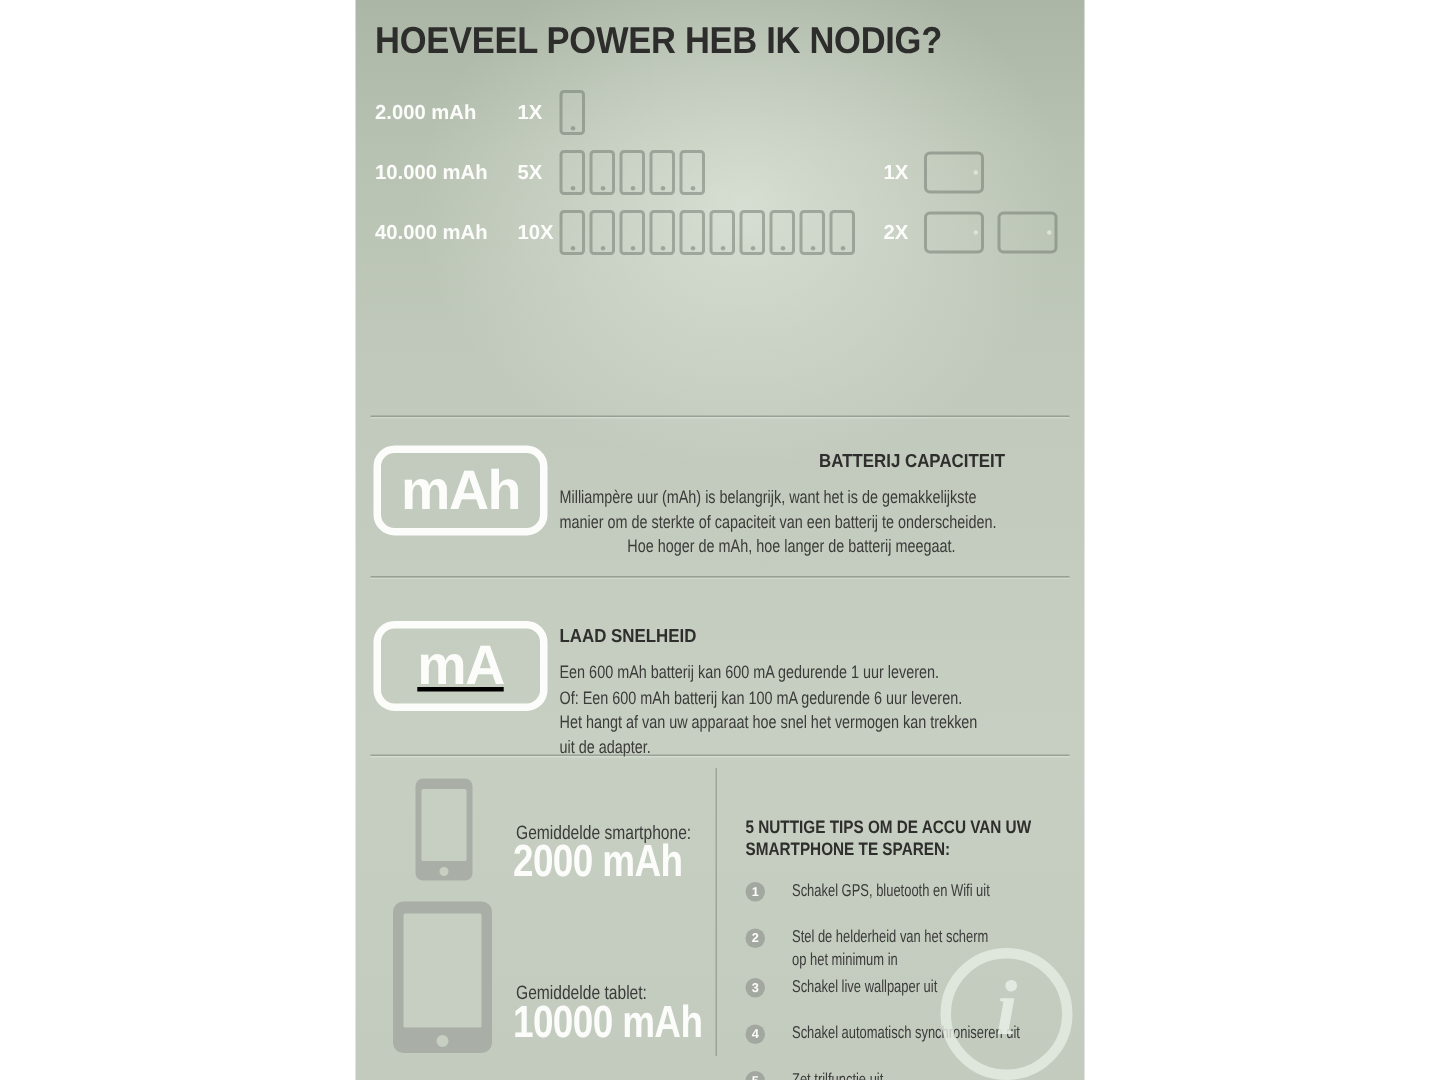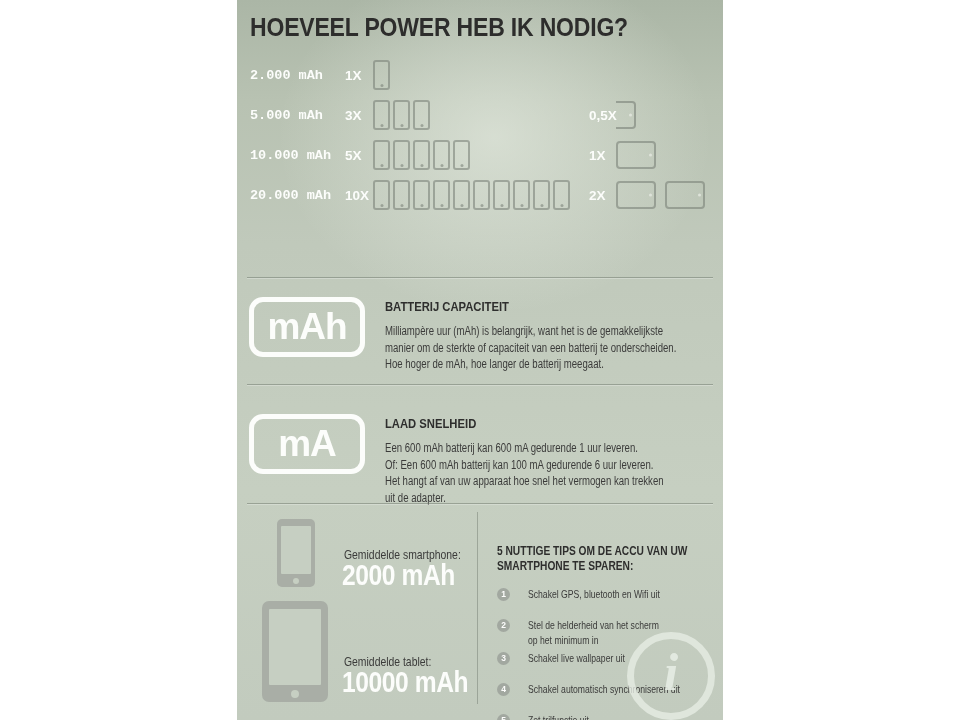--- a/index.html
+++ b/index.html
@@ -19,21 +19,21 @@
   .title {
     position:absolute; left:13px; top:13px; margin:0;
     font-size:25px; font-weight:bold; color:#2d2d2c; letter-spacing:-0.2px;
     transform:scaleX(0.92); transform-origin:0 0; white-space:nowrap;
   }
 
   
   .chart { position:absolute; left:0; top:55px; width:100%; }
   .crow { position:relative; height:40px; }
   .cw { color:#fcfdfb; font-weight:bold; font-size:13.5px; }
-  .cap { position:absolute; left:13px; top:50%; transform:translateY(-50%); white-space:nowrap;font-family:Liberation Mono, monospace; }
+  .cap { position:absolute; left:13px; top:50%; transform:translateY(-50%); white-space:nowrap; }
   .xl  { position:absolute; left:108px; top:50%; transform:translateY(-50%); }
   .xl.right { left:352px; }
   .icons { position:absolute; top:50%; transform:translateY(-50%); display:flex; align-items:center; }
   .icons.phones  { left:136px; gap:3px; }
   .icons.tablets { left:379px; gap:9px; }
   .phone-icon {
     width:13px; height:26px; border:2px solid rgba(116,123,114,0.55);
     border-radius:3px; position:relative; flex:none;
   }
   .phone-icon::after {
@@ -55,28 +55,28 @@
 
   
   .hr { position:absolute; left:10px; right:10px; height:1px;
         background:rgba(108,118,106,0.5); box-shadow:0 1px 0 rgba(255,255,255,0.25); }
   .hr1 { top:277px; } .hr2 { top:384px; } .hr3 { top:503px; }
   .vline { position:absolute; left:240px; top:512px; width:1px; height:192px;
            background:rgba(108,118,106,0.45); }
 
   
   .section { position:absolute; left:12px; width:462px; }
-  .sec0 { top:297px; } .sec1 { top:414px; }
+  .sec0 { top:297px;text-align:right; } .sec1 { top:414px;text-decoration:underline; }
   .badge {
     width:106px; height:50px; border:5px solid #fcfdfb; border-radius:14px;
     color:#fcfdfb; font-size:37px; font-weight:bold; letter-spacing:-1px;
     display:flex; align-items:center; justify-content:center;
     transform-origin:0 0;
   }
-  .sec-text { position:absolute; left:136px; top:3px; width:330px; }
+  .sec-text { position:absolute; left:124px; top:3px; width:330px; }
   .sec-heading { font-size:12.5px; font-weight:bold; color:#2e2e2d;
                  transform:scaleX(0.9); transform-origin:0 0; white-space:nowrap; margin-bottom:9px; }
   .sec-body { font-size:12px; color:#3b3b3a; line-height:16.5px;
               transform:scaleX(0.8); transform-origin:0 0; }
   .sec-body div { white-space:nowrap; }
 
   
   .big-phone {
     position:absolute; left:40px; top:519px; width:38px; height:68px;
     background:#a9aea6; border-radius:5px;
@@ -139,49 +139,36 @@
 
   <div class="chart">
       <div class="crow">
         <span class="cap cw">2.000 mAh</span>
         <span class="xl cw">1X</span>
         <span class="icons phones">
           <span class="phone-icon"></span>
         </span>
       </div>
       <div class="crow">
-        <span class="cap cw">5.000 mAh</span>
-        <span class="xl cw">3X</span>
-        <span class="icons phones">
-          <span class="phone-icon"></span>
-          <span class="phone-icon"></span>
-          <span class="phone-icon"></span>
-        </span>
-        <span class="xl cw right">0,5X</span>
-        <span class="icons tablets">
-          <span class="tablet-icon half"></span>
-        </span>
-      </div>
-      <div class="crow">
         <span class="cap cw">10.000 mAh</span>
         <span class="xl cw">5X</span>
         <span class="icons phones">
           <span class="phone-icon"></span>
           <span class="phone-icon"></span>
           <span class="phone-icon"></span>
           <span class="phone-icon"></span>
           <span class="phone-icon"></span>
         </span>
         <span class="xl cw right">1X</span>
         <span class="icons tablets">
           <span class="tablet-icon"></span>
         </span>
       </div>
       <div class="crow">
-        <span class="cap cw">20.000 mAh</span>
+        <span class="cap cw">40.000 mAh</span>
         <span class="xl cw">10X</span>
         <span class="icons phones">
           <span class="phone-icon"></span>
           <span class="phone-icon"></span>
           <span class="phone-icon"></span>
           <span class="phone-icon"></span>
           <span class="phone-icon"></span>
           <span class="phone-icon"></span>
           <span class="phone-icon"></span>
           <span class="phone-icon"></span>

